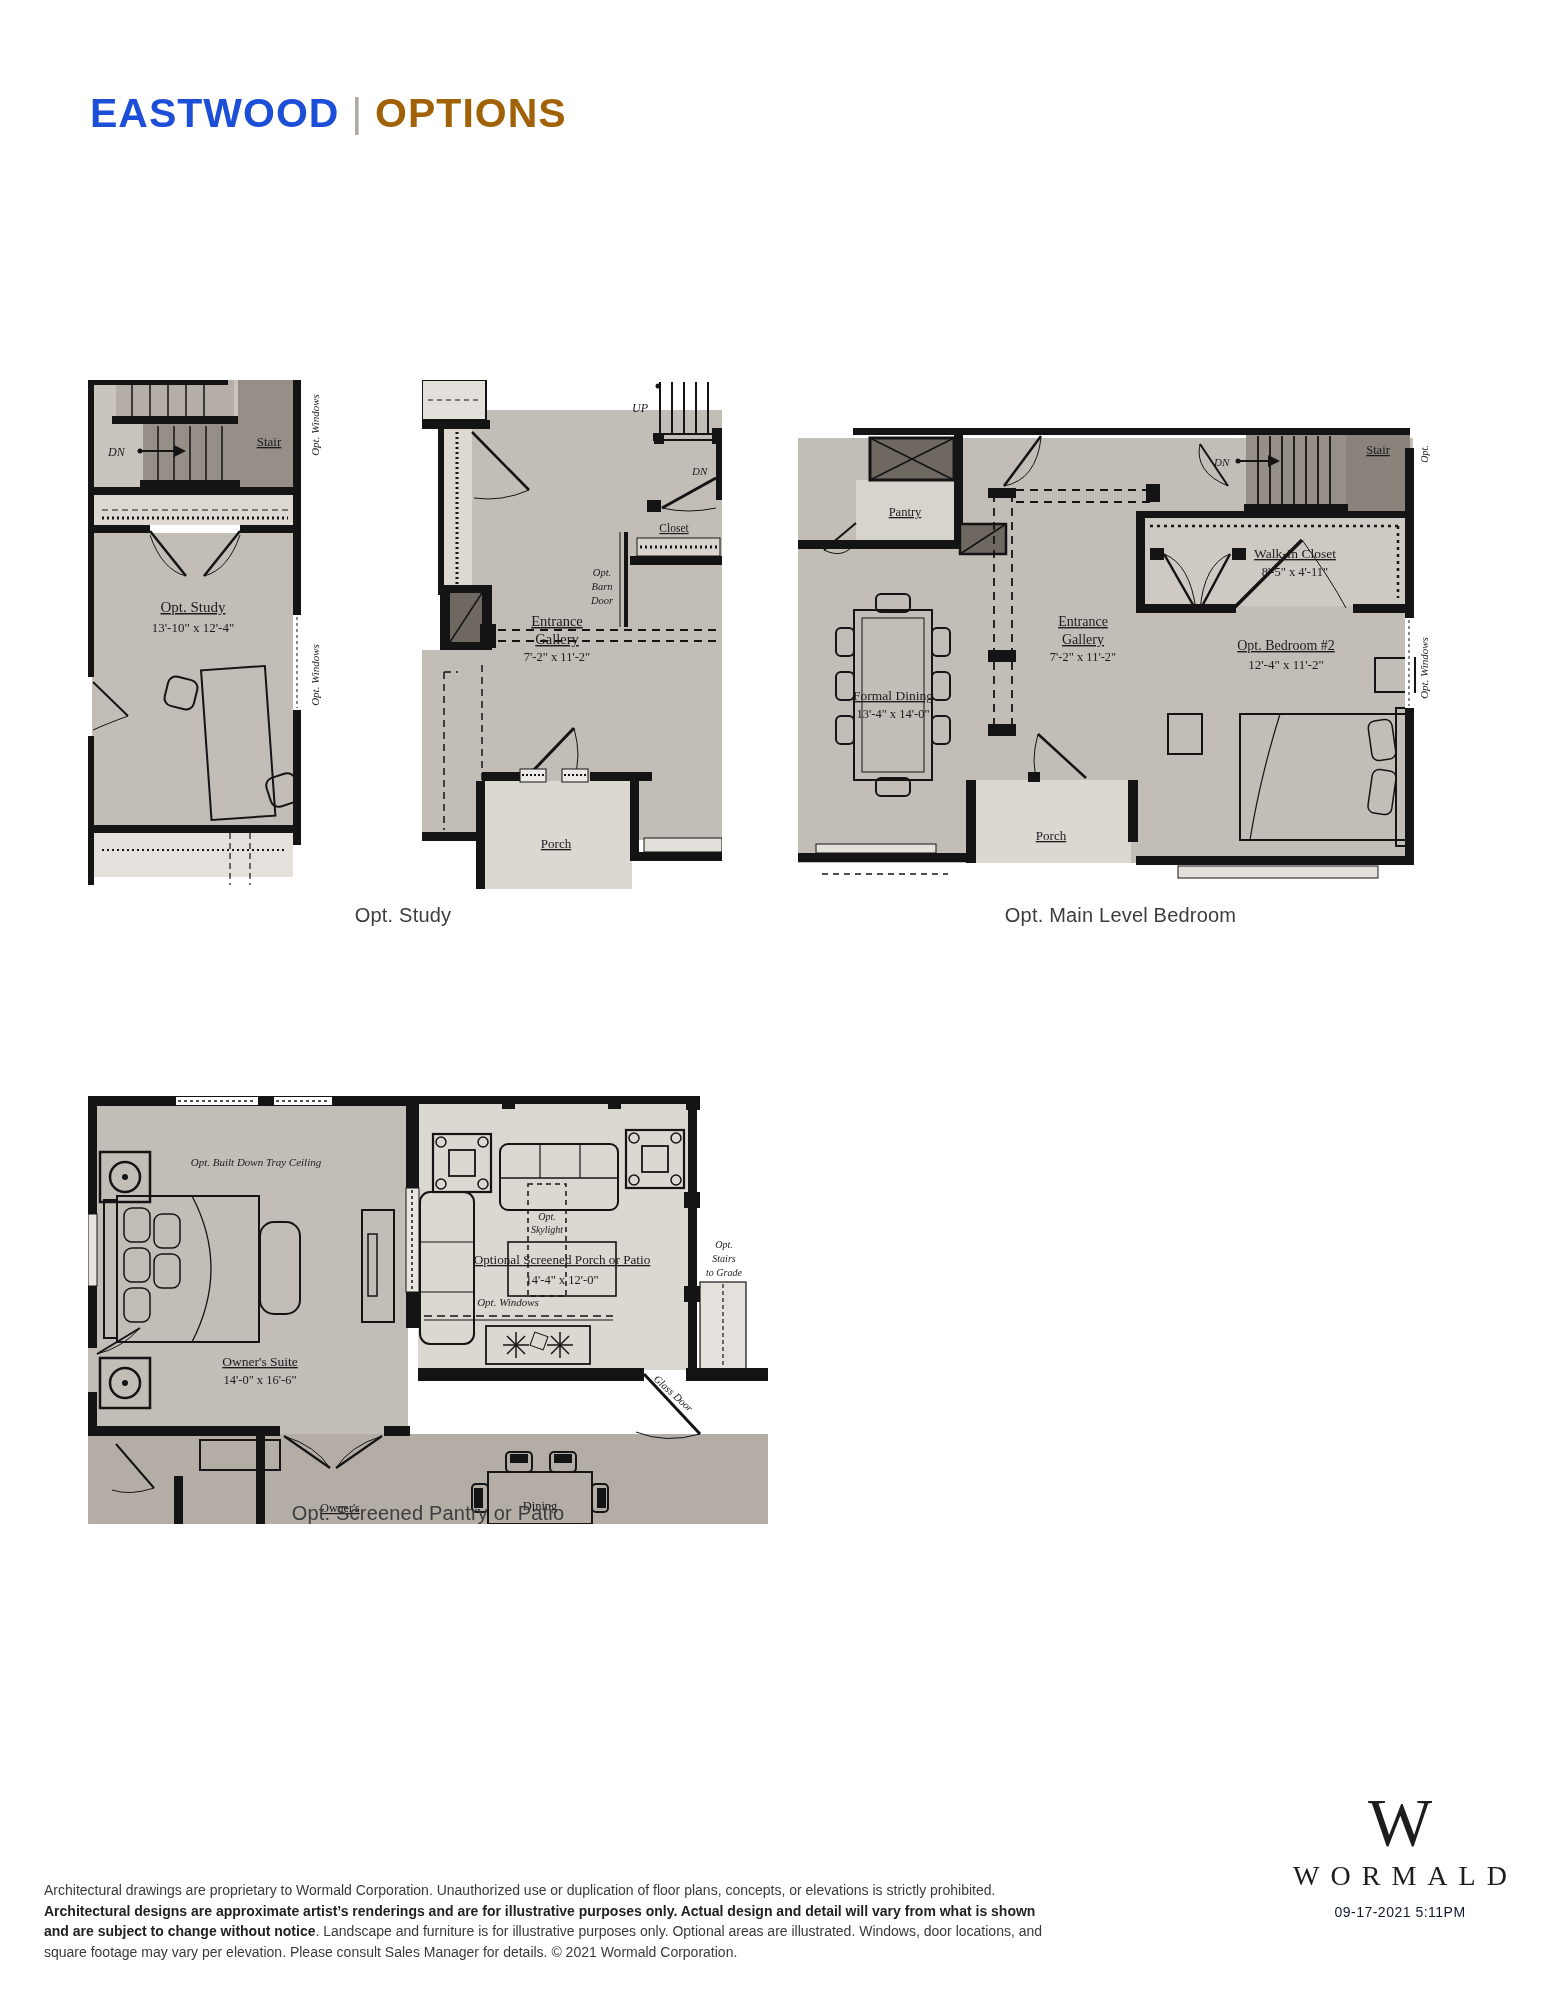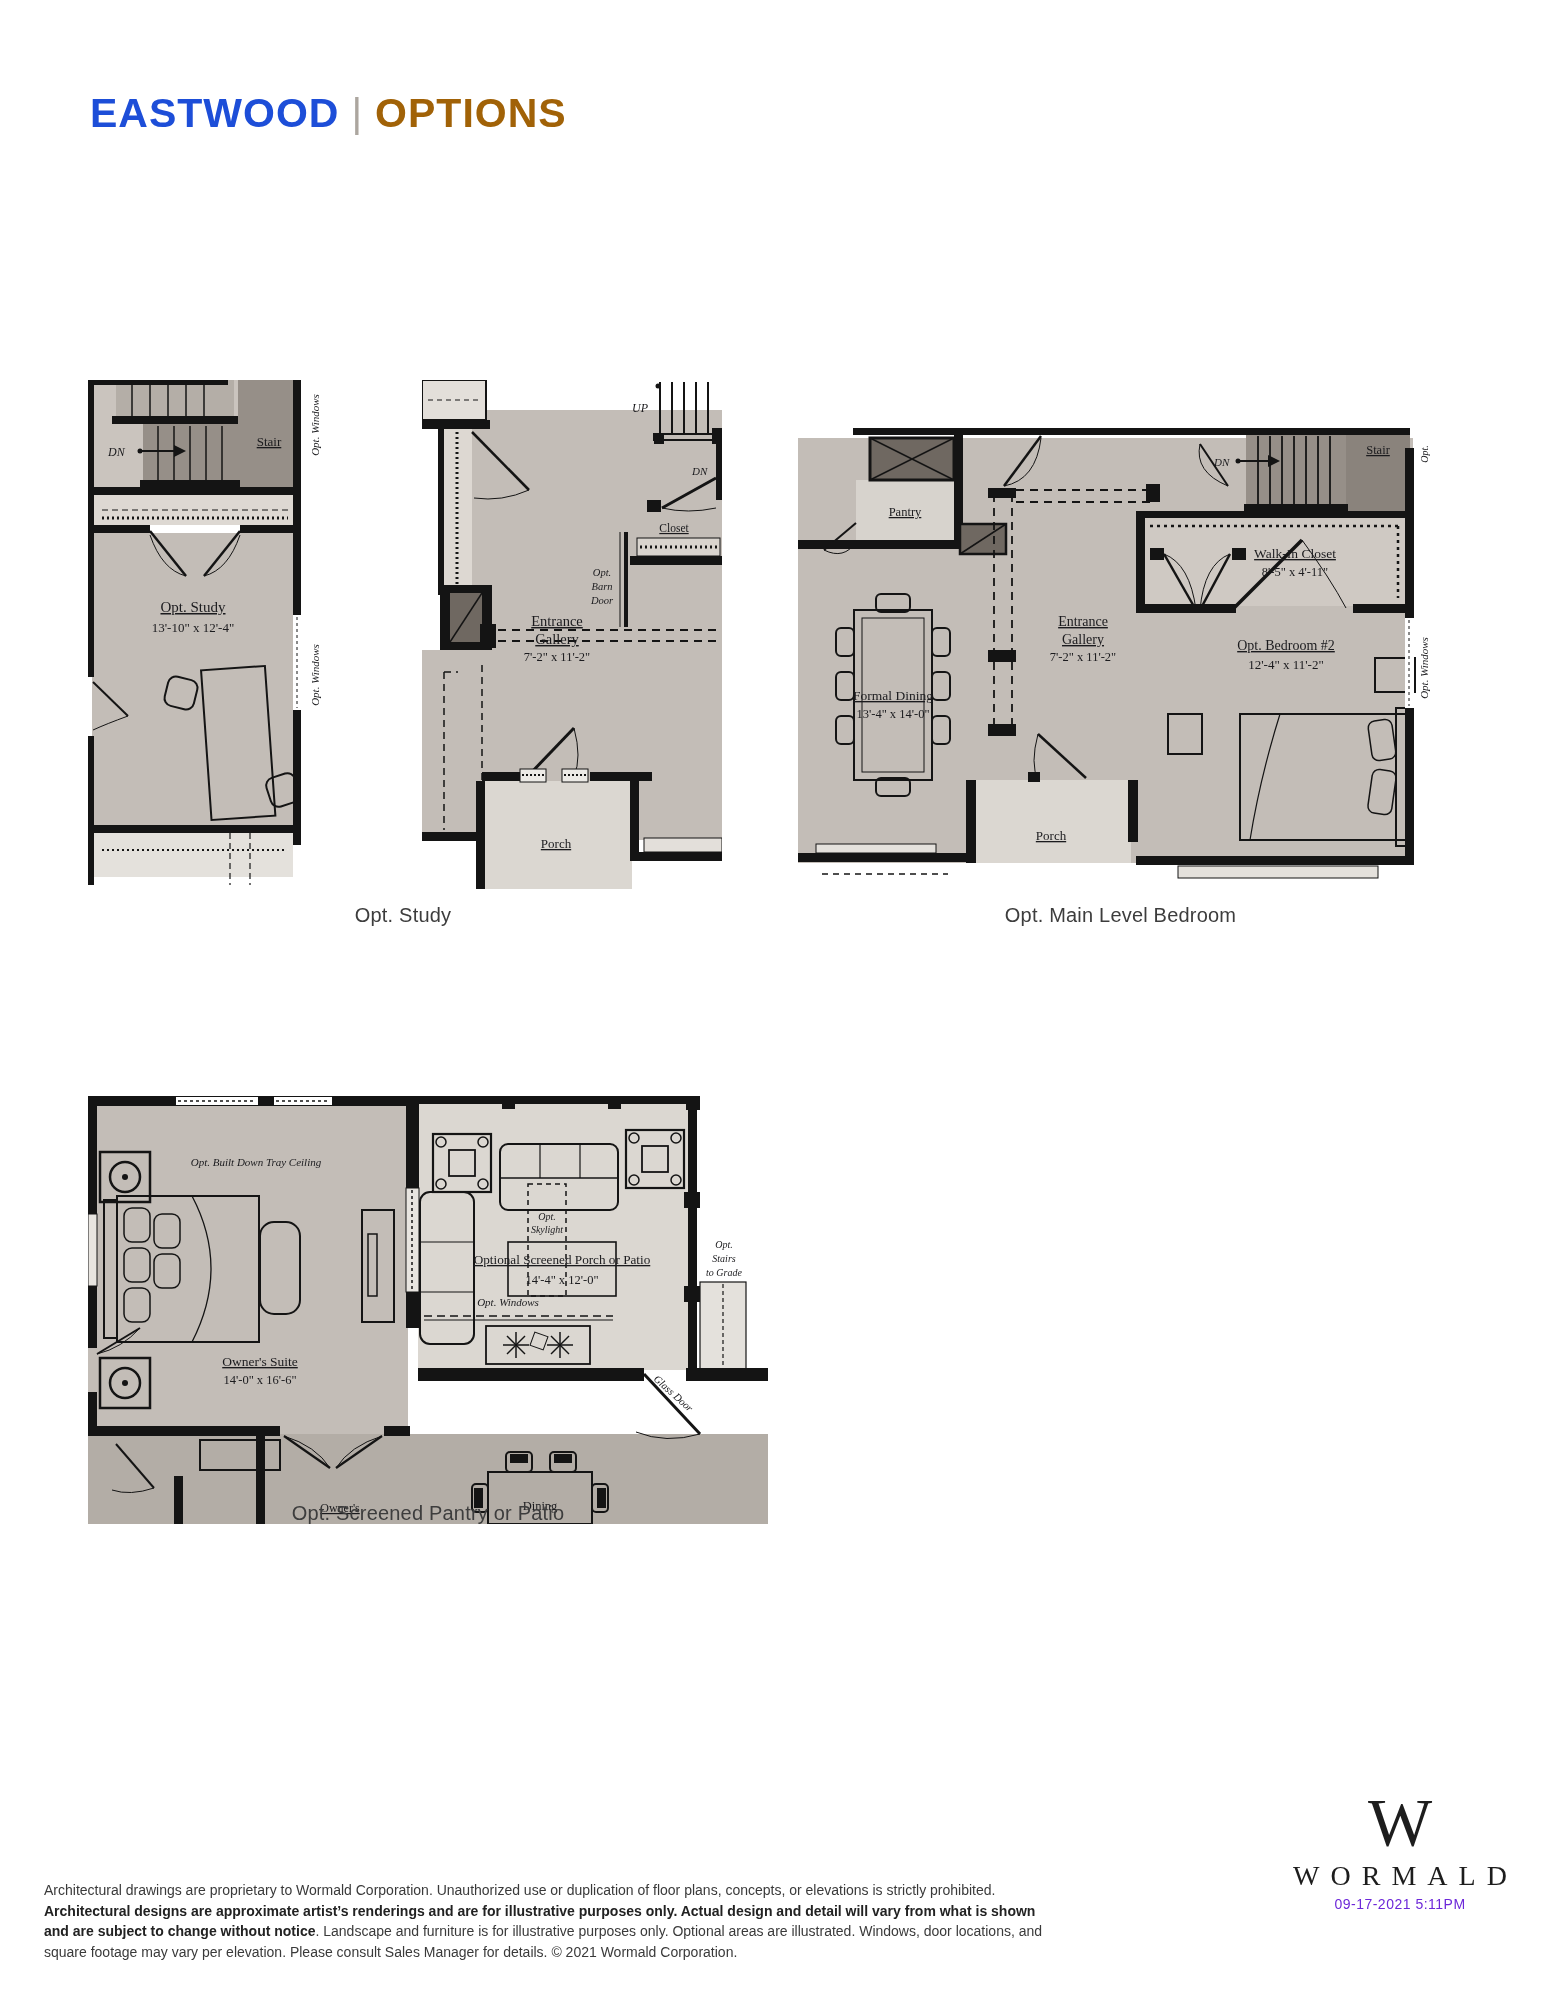--- a/index.html
+++ b/index.html
@@ -25,21 +25,21 @@
   }
   
   .disclaimer {
     position:absolute; left:44px; top:1866px; width:1018px;
     font-size:14px; line-height:20.6px; color:#3a3a3a; text-align:left;
   }
   .disclaimer b { color:#222; }
   .brand { position:absolute; left:1280px; top:1788px; width:240px; text-align:center; color:#1d1d1d; }
   .brand .mono { font-family:"Liberation Serif",serif; font-size:68px; line-height:1; font-weight:400; }
   .brand .word { font-family:"Liberation Serif",serif; font-size:28px; letter-spacing:11px; text-indent:11px; margin-top:4px; }
-  .brand .ts   { font-family:"Liberation Sans",sans-serif; font-size:14px; color:#6d28d9; margin-top:4px; letter-spacing:0.5px; }
+  .brand .ts   { font-family:"Liberation Sans",sans-serif; font-size:14px; color:#0f172a; margin-top:12px; letter-spacing:0.5px; }
 </style>
 </head>
 <body>
 
 <div class="page">
 
   <div class="title">
     <span class="proj">EASTWOOD</span><span class="sep">|</span><span class="opts">OPTIONS</span>
   </div>
 

